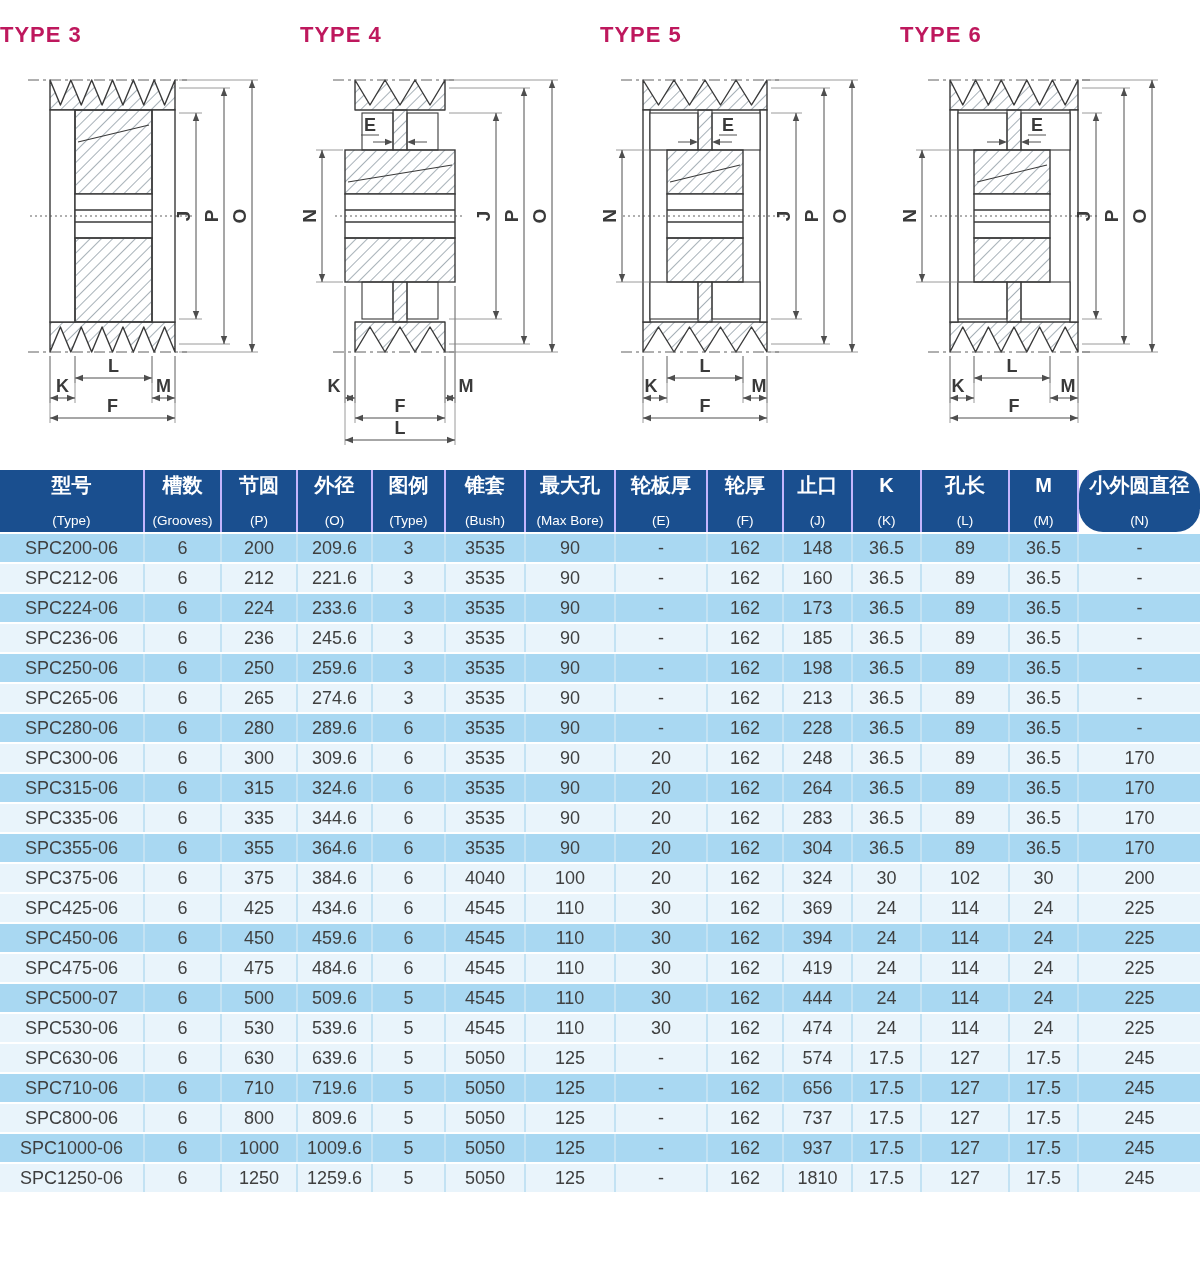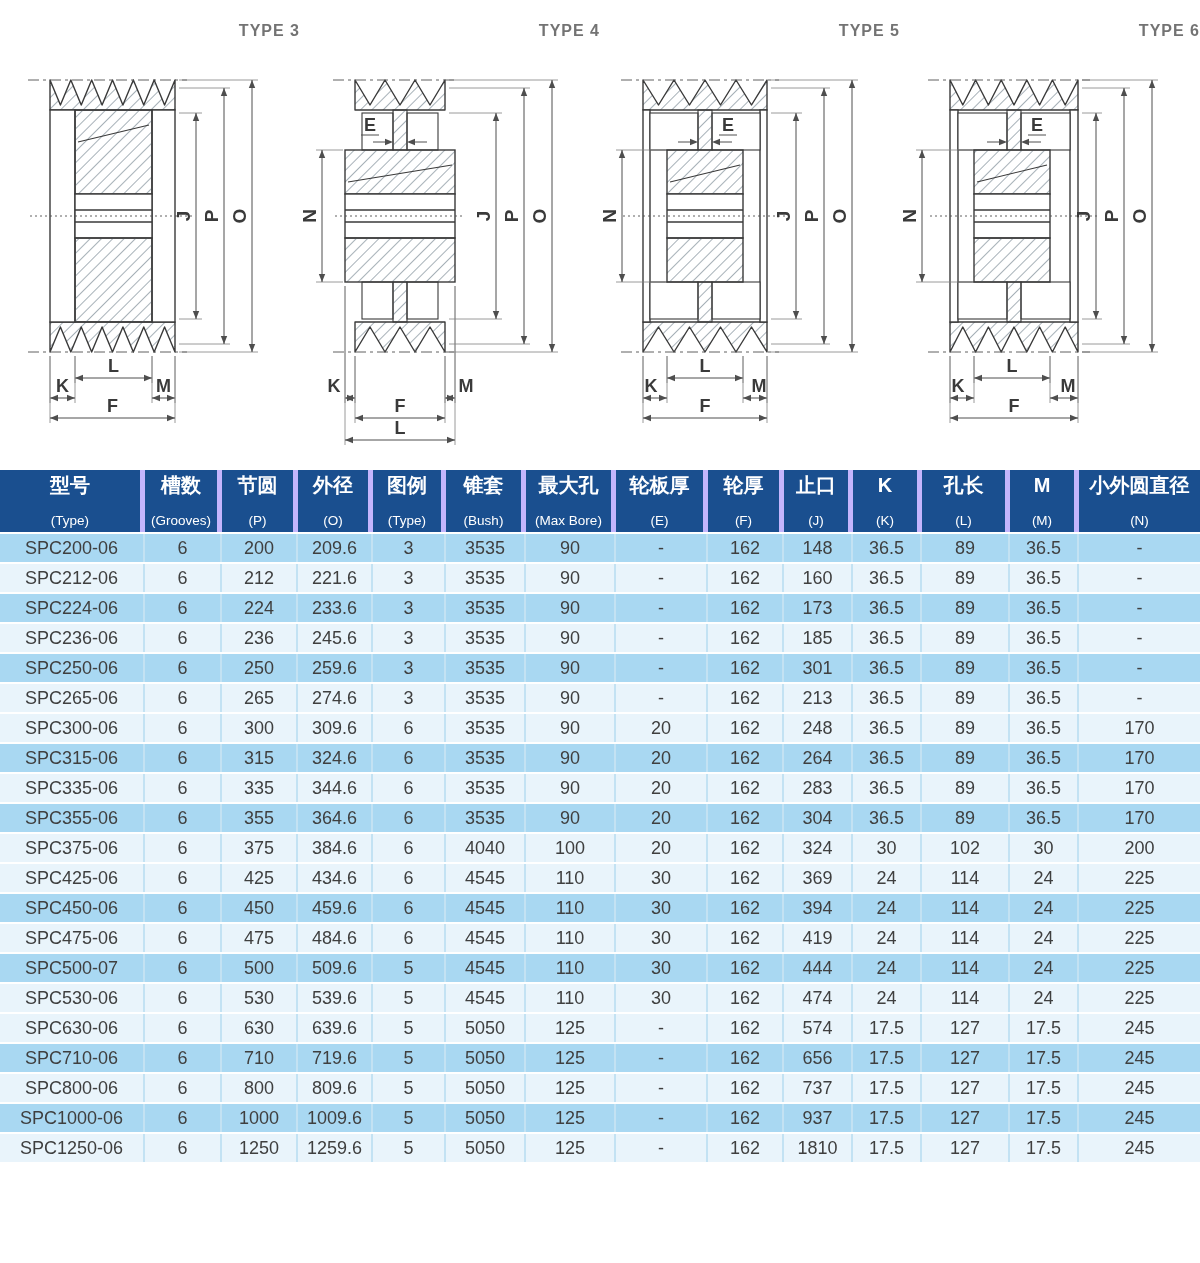--- a/index.html
+++ b/index.html
@@ -4,27 +4,27 @@
 <style>
   :root{
     --header-bg:#1a4f8f; --row-dark:#a9d8f2; --row-light:#e9f4fb;
     --divider:#c3e2f3; --header-text:#ffffff; --cell-text:#3f3f3f; --line:#3a3a3a;
   }
   *{box-sizing:border-box;}
   html,body{margin:0;padding:0;}
   body{width:1200px;background:#ffffff;font-family:"Liberation Sans",sans-serif;}
   .diagrams{display:flex;width:1200px;height:462px;background:#fff;}
   .dcell{position:relative;width:300px;height:462px;}
-  .dtitle{position:absolute;top:22px;left:0;width:100%;text-align:right;
-          font-size:16px;font-weight:bold;letter-spacing:1px;color:#737373;}
+  .dtitle{position:absolute;top:22px;left:0;width:100%;text-align:left;
+          font-size:22px;font-weight:bold;letter-spacing:1px;color:#be185d;}
   .dcell svg{position:absolute;top:0;left:0;}
   table.spec{width:1200px;border-collapse:separate;border-spacing:0 2px;table-layout:fixed;margin-top:6px;}
   th{background:var(--header-bg);color:var(--header-text);height:62px;padding:0 1px;
-     border-right:5px solid #c4b5fd;vertical-align:middle;}
-  th:last-child{border-right:none;}
+     border-right:2px solid #c4b5fd;vertical-align:middle;}
+  th:last-child{border-right:none;border-radius:24px;}
   th .zh{font-size:20px;font-weight:bold;line-height:1.25;}
   th .en{font-size:13.5px;font-weight:normal;line-height:1.2;margin-top:15px;}
   td{height:28px;text-align:center;font-size:18px;color:var(--cell-text);padding:0 1px;
      border-right:2px solid var(--divider);overflow:hidden;white-space:nowrap;}
   td:last-child{border-right:none;}
   tr.odd td{background:var(--row-dark);}
   tr.even td{background:var(--row-light);}
 </style>
 </head>
 <body>
@@ -481,37 +481,53 @@
       <tr class="odd">
         <td>SPC250-06</td>
         <td>6</td>
         <td>250</td>
         <td>259.6</td>
         <td>3</td>
         <td>3535</td>
         <td>90</td>
         <td>-</td>
         <td>162</td>
-        <td>301</td>
+        <td>198</td>
         <td>36.5</td>
         <td>89</td>
         <td>36.5</td>
         <td>-</td>
       </tr>
       <tr class="even">
         <td>SPC265-06</td>
         <td>6</td>
         <td>265</td>
         <td>274.6</td>
         <td>3</td>
         <td>3535</td>
         <td>90</td>
         <td>-</td>
         <td>162</td>
         <td>213</td>
+        <td>36.5</td>
+        <td>89</td>
+        <td>36.5</td>
+        <td>-</td>
+      </tr>
+      <tr class="odd">
+        <td>SPC280-06</td>
+        <td>6</td>
+        <td>280</td>
+        <td>289.6</td>
+        <td>6</td>
+        <td>3535</td>
+        <td>90</td>
+        <td>-</td>
+        <td>162</td>
+        <td>228</td>
         <td>36.5</td>
         <td>89</td>
         <td>36.5</td>
         <td>-</td>
       </tr>
       <tr class="even">
         <td>SPC300-06</td>
         <td>6</td>
         <td>300</td>
         <td>309.6</td>

